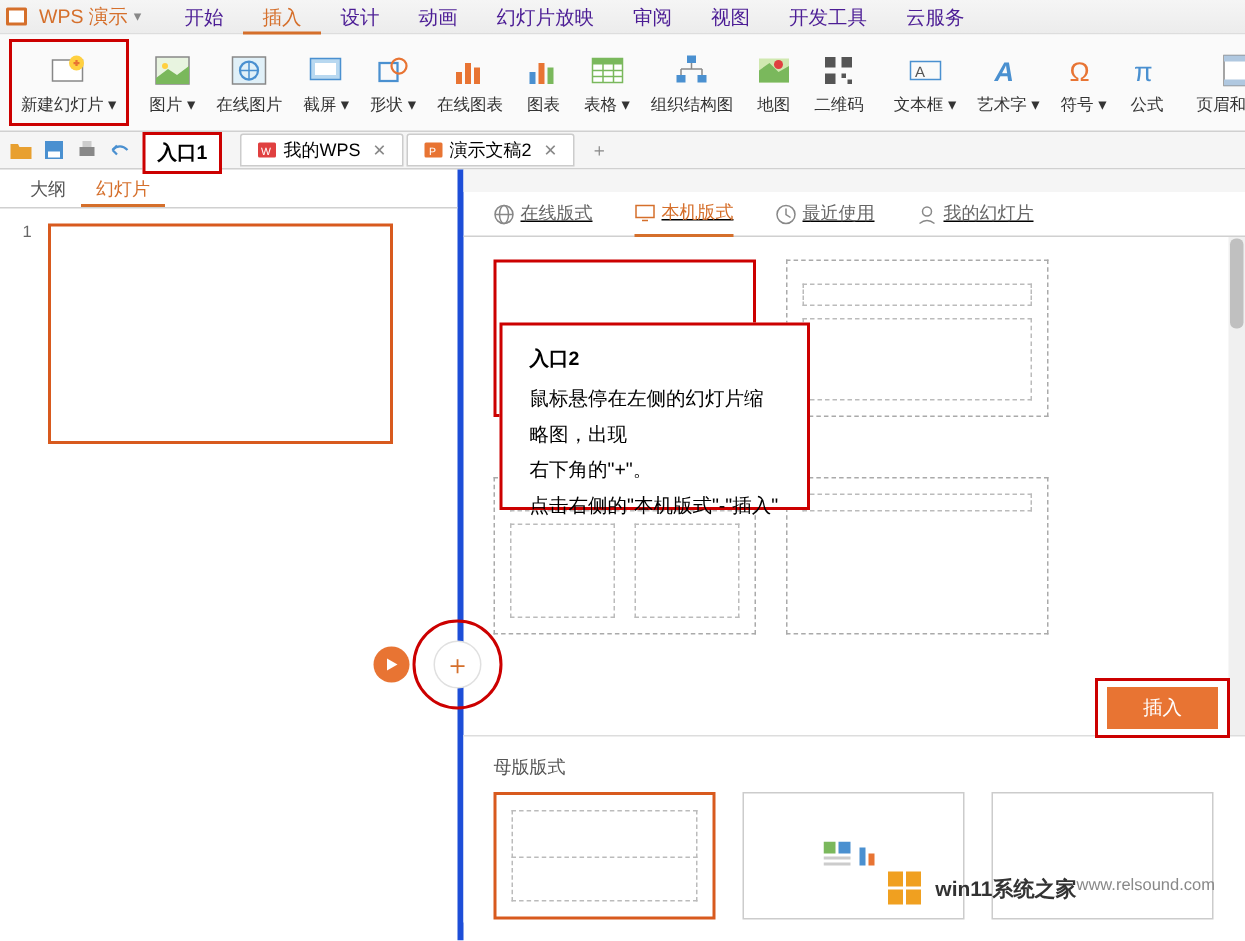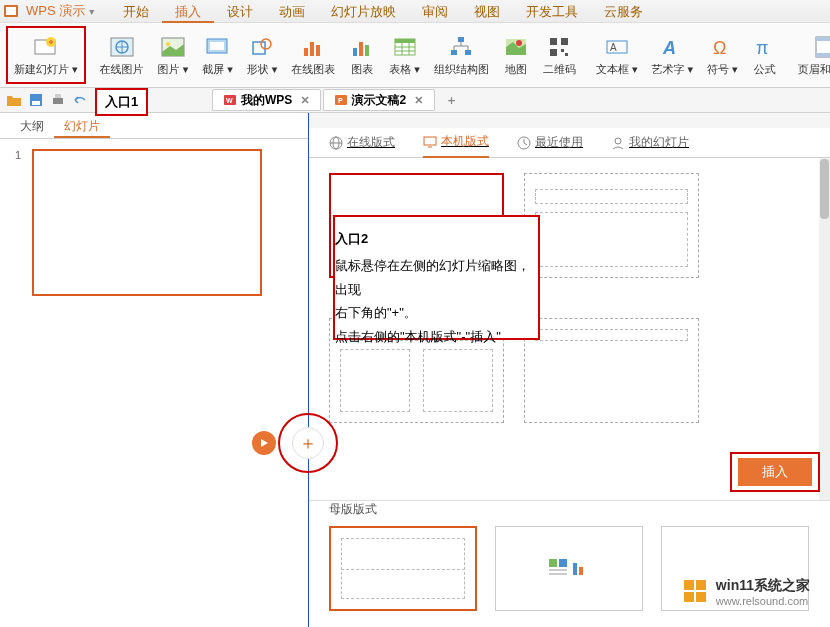--- a/index.html
+++ b/index.html
@@ -5,43 +5,43 @@
     * { margin: 0; padding: 0; box-sizing: border-box; font-family: "Microsoft YaHei", Arial, sans-serif; }
     body { width: 830px; height: 627px; background: #fff; overflow: hidden; position: relative; font-size: 12px; }
     
     .title-bar { height: 23px; background: linear-gradient(#f5f5f5, #ececec); border-bottom: 1px solid #ddd; display: flex; align-items: center; }
     .app-logo { width: 22px; height: 22px; display: flex; align-items: center; justify-content: center; }
     .app-logo svg { width: 16px; height: 16px; }
     .app-name { color: #d56f2b; font-weight: normal; font-size: 13px; padding: 0 4px; }
     .app-dropdown { width: 12px; color: #888; font-size: 10px; }
     
     .tabs { height: 23px; display: flex; align-items: center; padding-left: 110px; position: absolute; top: 0; }
-    .tab { padding: 0 13px; height: 23px; line-height: 23px; color: #a16207; font-size: 13px; cursor: pointer; }
+    .tab { padding: 0 13px; height: 23px; line-height: 23px; color: #4c1d95; font-size: 13px; cursor: pointer; }
     .tab.active { color: #d56f2b; border-bottom: 2px solid #d56f2b; }
     
     .ribbon { height: 65px; background: #fafafa; border-bottom: 1px solid #d0d0d0; display: flex; align-items: center; padding: 4px 6px; gap: 2px; }
     .ribbon-group { display: flex; flex-direction: column; align-items: center; padding: 0 6px; height: 58px; justify-content: center; cursor: pointer; }
     .ribbon-group.highlighted { border: 2px solid #c00; }
     .ribbon-icon { width: 26px; height: 26px; display: flex; align-items: center; justify-content: center; margin-bottom: 2px; }
     .ribbon-label { font-size: 11px; color: #333; white-space: nowrap; }
     .ribbon-sep { width: 1px; height: 50px; background: #ddd; margin: 0 2px; }
     
     .annotation-box { position: absolute; border: 2px solid #c00; background: #fff; padding: 3px 8px; font-size: 13px; font-weight: bold; z-index: 100; }
     
     .qat { height: 25px; background: #f5f5f5; border-bottom: 1px solid #d0d0d0; display: flex; align-items: center; padding: 0 6px; gap: 6px; }
     .qat-icon { width: 16px; height: 16px; display: flex; align-items: center; justify-content: center; cursor: pointer; }
-    .doc-tabs { display: flex; align-items: center; margin-left: 76px; font-weight: bold; }
+    .doc-tabs { display: flex; align-items: center; margin-left: 24px; }
     .doc-tab { display: flex; align-items: center; padding: 2px 10px; height: 22px; border: 1px solid #ccc; background: #fff; margin-right: 2px; border-radius: 2px 2px 0 0; cursor: pointer; }
     .doc-tab-icon { width: 14px; height: 14px; margin-right: 4px; }
     .doc-tab-close { margin-left: 8px; color: #888; font-size: 11px; cursor: pointer; }
     .doc-add { width: 18px; height: 18px; display: flex; align-items: center; justify-content: center; color: #888; margin-left: 6px; cursor: pointer; }
     
     .workspace { display: flex; height: calc(627px - 113px); }
     
-    .left-panel { width: 309px; border-right: 1px solid #1d4ed8; display: flex; flex-direction: column; position: relative; }
+    .left-panel { width: 309px; border-right: 4px solid #1d4ed8; display: flex; flex-direction: column; position: relative; }
     .panel-tabs { height: 26px; display: flex; border-bottom: 1px solid #d0d0d0; padding: 0 10px; }
     .panel-tab { padding: 0 10px; line-height: 26px; font-size: 12px; color: #555; cursor: pointer; }
     .panel-tab.active { color: #d56f2b; border-bottom: 2px solid #d56f2b; }
     
     .slide-list { position: relative; padding: 10px; }
     .slide-num { position: absolute; left: 15px; top: 10px; font-size: 11px; color: #666; }
     .slide-thumb { width: 230px; height: 147px; border: 2px solid #d85a1e; background: #fff; margin-left: 22px; }
     
     .floating-btns { position: absolute; right: -30px; top: 300px; display: flex; align-items: center; z-index: 50; }
     .play-btn { width: 24px; height: 24px; border-radius: 50%; background: #e87433; display: flex; align-items: center; justify-content: center; margin-right: 2px; cursor: pointer; }
@@ -55,37 +55,37 @@
     .template-tabs { height: 30px; display: flex; align-items: center; border-bottom: 1px solid #d0d0d0; padding: 0 20px; gap: 28px; }
     .tmpl-tab { display: flex; align-items: center; gap: 4px; font-size: 12px; color: #666; cursor: pointer; padding: 6px 0; }
     .tmpl-tab.active { color: #d56f2b; border-bottom: 2px solid #d56f2b; }
     .tmpl-tab-icon { width: 14px; height: 14px; }
     
     .template-area { flex: 1; padding: 15px 20px; position: relative; overflow: auto; }
     .layout-grid { display: flex; gap: 20px; flex-wrap: wrap; }
     .layout-item { width: 175px; height: 105px; border: 1px dashed #aaa; background: #fff; position: relative; }
     .layout-item.highlighted { border: 2px solid #c00; }
     
-    .tooltip-box { position: absolute; left: 333px; top: 215px; width: 207px; height: 125px; border: 2px solid #c00; background: #fff; padding: 10px 0; font-size: 13px; line-height: 1.8; z-index: 60; }
+    .tooltip-box { position: absolute; left: 333px; top: 215px; width: 207px; height: 125px; border: 2px solid #c00; background: #fff; padding: 10px 18px; font-size: 13px; line-height: 1.8; z-index: 60; }
     .tooltip-title { font-weight: bold; margin-bottom: 4px; }
     
     .insert-btn-wrap { position: absolute; right: 10px; bottom: 135px; border: 2px solid #c00; padding: 4px 6px; z-index: 60; }
     .insert-btn { background: #e87433; color: #fff; border: none; padding: 5px 24px; font-size: 13px; cursor: pointer; }
     
-    .master-section { border-top: 1px solid #ddd; padding: 0 20px; position: absolute; bottom: 2px; left: 0; right: 0; height: 125px; background: #fff; }
+    .master-section { border-top: 1px solid #ddd; padding: 12px 20px; position: absolute; bottom: 12px; left: 0; right: 0; height: 125px; background: #fff; }
     .master-title { font-size: 12px; color: #555; margin-bottom: 8px; }
     .master-grid { display: flex; gap: 18px; }
     .master-item { width: 148px; height: 85px; border: 1px solid #ccc; background: #fff; position: relative; }
     .master-item.selected { border: 2px solid #d85a1e; }
     .master-inner { position: absolute; top: 10px; left: 10px; right: 10px; bottom: 10px; border: 1px dashed #bbb; }
     .master-divider { position: absolute; left: 10px; right: 10px; top: 50%; border-top: 1px dashed #bbb; }
     
     .watermark { position: absolute; right: 20px; bottom: 20px; display: flex; align-items: center; gap: 6px; z-index: 200; }
     .wm-logo { width: 28px; height: 28px; }
-    .wm-text { display: flex; flex-direction: column; justify-content: center; }
+    .wm-text { display: flex; flex-direction: row; justify-content: center; }
     .wm-title { font-size: 14px; font-weight: bold; color: #333; }
     .wm-url { font-size: 11px; color: #888; }
     
     .scrollbar-v { position: absolute; right: 0; top: 0; bottom: 125px; width: 11px; background: #f0f0f0; }
     .scrollbar-thumb { width: 9px; height: 60px; background: #c0c0c0; border-radius: 4px; margin: 1px; }
   </style>
 </head>
 <body>
 
 <div class="title-bar">
@@ -119,36 +119,36 @@
           <circle cx="18" cy="8" r="5" fill="#ffd040"></circle>
           <path d="M16 8 L20 8 M18 6 L18 10" stroke="#e87433" stroke-width="1.5"></path>
         </svg>
     </div>
     <span class="ribbon-label"><span>新建幻灯片</span> ▾</span>
   </div>
   <div class="ribbon-sep"></div>
   <div class="ribbon-group">
     <div class="ribbon-icon">
         <svg viewBox="0 0 26 26">
+          <rect x="2" y="4" width="22" height="18" fill="#e8f4e0" stroke="#888"></rect>
+          <circle cx="8" cy="10" r="2" fill="#ffd040"></circle>
+          <path d="M2 18 L10 12 L16 16 L24 10 L24 22 L2 22 Z" fill="#7ab85c"></path>
+        </svg>
+      </div>
+    <span class="ribbon-label"><span>图片</span> ▾</span>
+  </div>
+  <div class="ribbon-group">
+    <div class="ribbon-icon">
+        <svg viewBox="0 0 26 26">
           <rect x="2" y="4" width="22" height="18" fill="#e0f0f8" stroke="#888"></rect>
           <circle cx="13" cy="13" r="6" fill="none" stroke="#4a90d0" stroke-width="1.5"></circle>
           <path d="M7 13 L19 13 M13 7 L13 19" stroke="#4a90d0"></path>
         </svg>
       </div>
     <span class="ribbon-label">在线图片</span>
-  </div>
-  <div class="ribbon-group">
-    <div class="ribbon-icon">
-        <svg viewBox="0 0 26 26">
-          <rect x="2" y="4" width="22" height="18" fill="#e8f4e0" stroke="#888"></rect>
-          <circle cx="8" cy="10" r="2" fill="#ffd040"></circle>
-          <path d="M2 18 L10 12 L16 16 L24 10 L24 22 L2 22 Z" fill="#7ab85c"></path>
-        </svg>
-      </div>
-    <span class="ribbon-label"><span>图片</span> ▾</span>
   </div>
   <div class="ribbon-group">
     <div class="ribbon-icon">
         <svg viewBox="0 0 26 26">
           <rect x="3" y="5" width="20" height="14" fill="#b8d8f0" stroke="#4a90d0"></rect>
           <rect x="6" y="8" width="14" height="8" fill="#fff"></rect>
         </svg>
       </div>
     <span class="ribbon-label"><span>截屏</span> ▾</span>
   </div>

